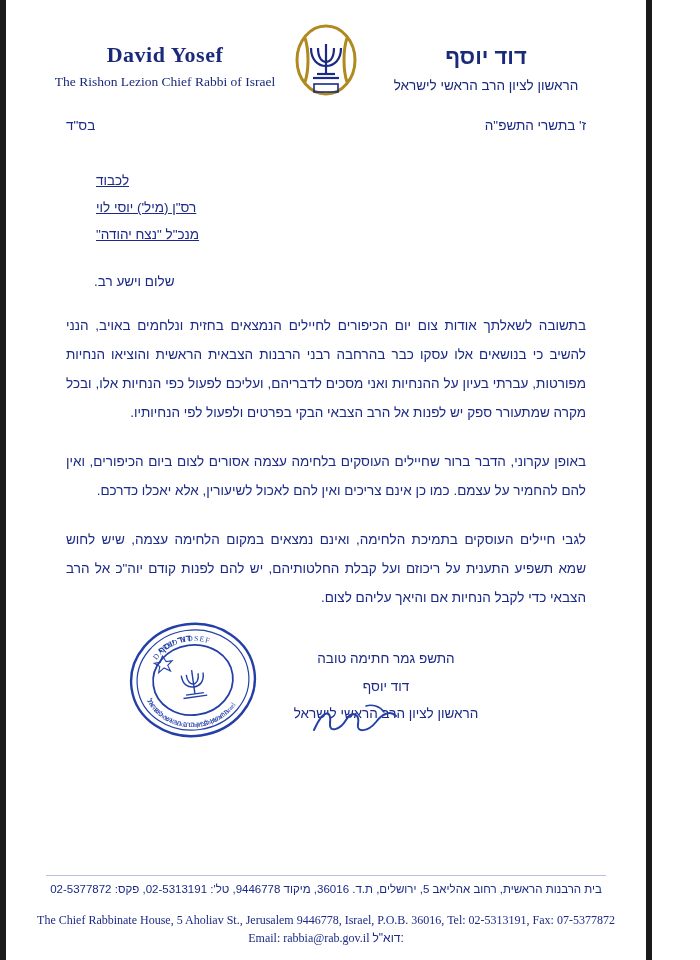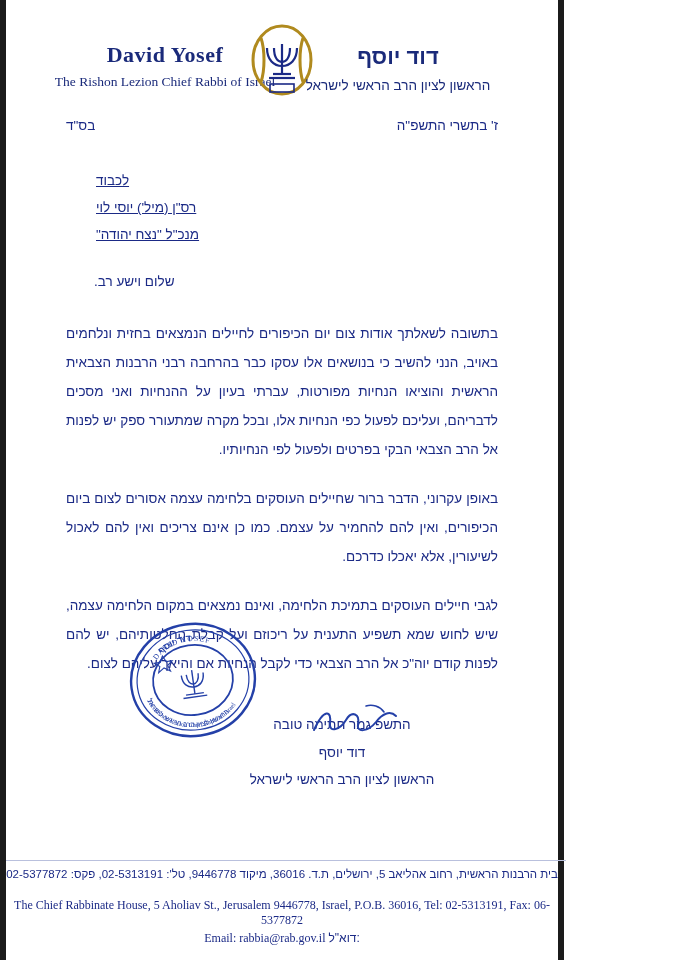--- a/index.html
+++ b/index.html
@@ -10,21 +10,21 @@
   body {
     width: 700px;
     height: 960px;
     font-family: "Liberation Serif", serif;
     color: #1a1f6b;
     position: relative;
     overflow: hidden;
   }
   .page {
     position: relative;
-    width: 564px;
+    width: 652px;
     height: 960px;
     background: #fdfdfd;
     box-sizing: border-box;
   }
   .side-bar-left {
     position: absolute;
     left: 0; top: 0; bottom: 0;
     width: 6px;
     background: #1b1b1b;
   }
@@ -118,21 +118,21 @@
     margin-bottom: 26px;
     padding-left: 30px;
     text-align: left;
     direction: rtl;
   }
   .addressee div { text-align: left; text-decoration: underline; }
   .greeting {
     font-size: 13.5px;
     text-align: left;
     padding-left: 28px;
-    margin-bottom: 30px;
+    margin-bottom: 22px;
   }
   p.para {
     font-size: 13.5px;
     line-height: 2.15;
     margin: 0 0 20px 0;
     text-align: justify;
     text-justify: inter-word;
   }
   .sign-block {
     margin-top: 34px;
@@ -298,21 +298,21 @@
     <div class="signature">
       <svg width="110" height="40" viewBox="0 0 110 40">
         <path d="M8 30 C18 8 26 10 24 24 C23 33 34 30 40 20 C46 10 54 14 52 24 C50 33 62 32 70 22 C76 14 84 10 90 16" fill="none" stroke="#2440a8" stroke-width="2" stroke-linecap="round"></path>
         <path d="M60 6 C66 4 74 6 78 12" fill="none" stroke="#2440a8" stroke-width="1.6" stroke-linecap="round"></path>
       </svg>
     </div>
 
     <div class="footer">
       <div class="footer-rule"></div>
       <div class="line-he">בית הרבנות הראשית, רחוב אהליאב 5, ירושלים, ת.ד. 36016, מיקוד 9446778, טל': 02-5313191, פקס: 02-5377872</div>
-      <div class="line-en">The Chief Rabbinate House, 5 Aholiav St., Jerusalem 9446778, Israel, P.O.B. 36016, Tel: 02-5313191, Fax: 06-5377872</div>
+      <div class="line-en">The Chief Rabbinate House, 5 Aholiav St., Jerusalem 9446778, Israel, P.O.B. 36016, Tel: 02-5313191, Fax: 07-5377872</div>
       <div class="line-email">
         <span>Email:</span>
         <span>rabbia@rab.gov.il</span>
         <span class="he">דוא"ל:</span>
       </div>
     </div>
 
   </div>
 </div>
 

